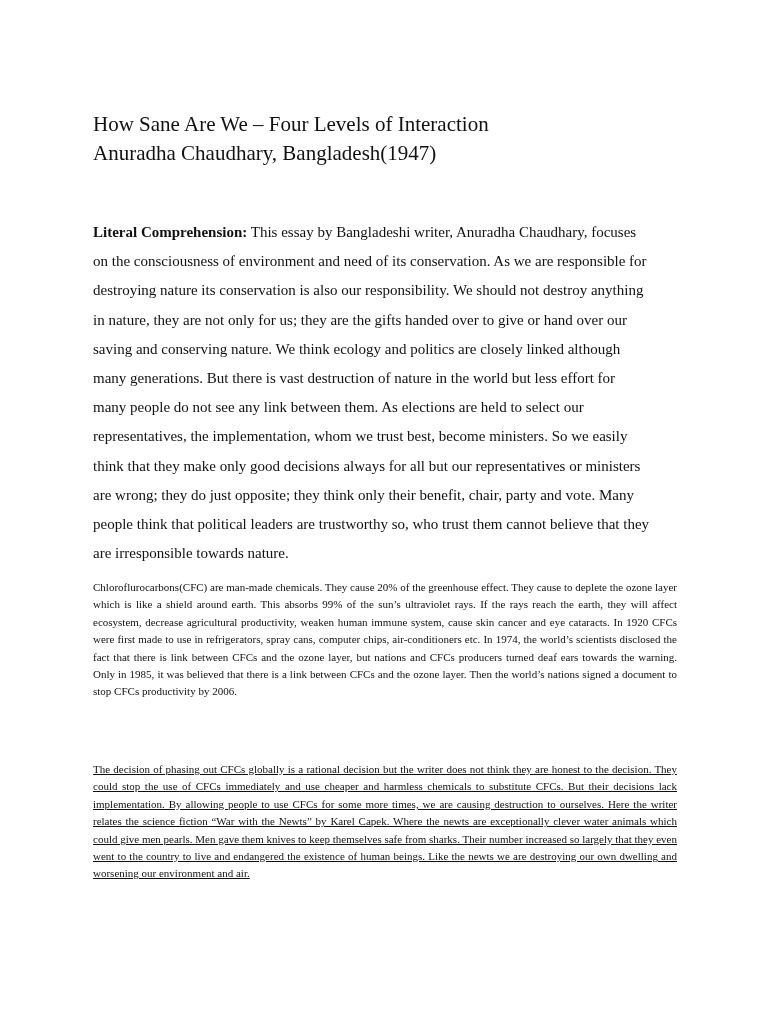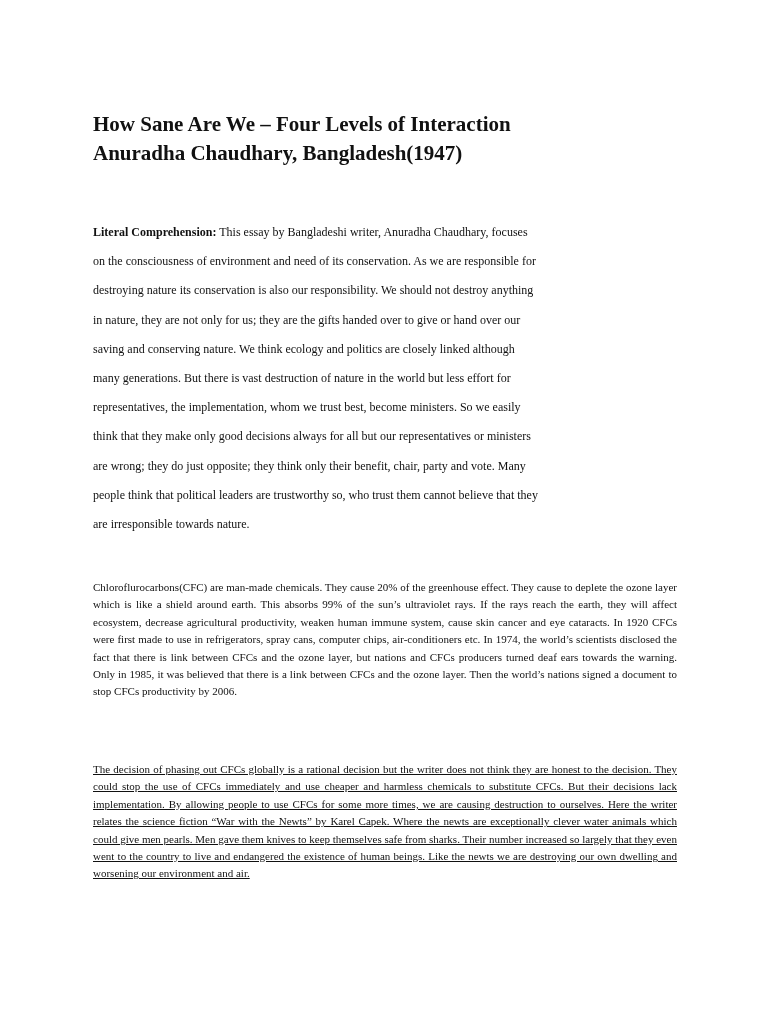--- a/index.html
+++ b/index.html
@@ -1,23 +1,23 @@
 <!DOCTYPE html>
 <html><head>
 <meta charset="utf-8">
 <style>
   html, body { margin: 0; padding: 0; background: #ffffff; }
   body { width: 768px; height: 1024px; overflow: hidden; position: relative;
          font-family: "Liberation Serif", "DejaVu Serif", serif; color: #111; }
   .page { position: absolute; left: 0; top: 0; width: 768px; height: 1024px; background: #fff; }
   .title { position: absolute; left: 93px; top: 110px; width: 600px;
-           font-weight: bold; font-size: 21px; line-height: 29px; color: #111; }
+           font-weight: normal; font-size: 21px; line-height: 29px; color: #111; }
   .title div { white-space: nowrap; }
   .p1 { position: absolute; left: 93px; top: 218px; width: 591px;
-        font-size: 12px; line-height: 29.2px; }
+        font-size: 15px; line-height: 29.2px; }
   .p1 .line { white-space: nowrap; display: block; }
   .p1 .label { font-weight: bold; }
   .para { position: absolute; left: 93px; width: 584px; font-size: 11px;
           line-height: 17.4px; text-align: justify; text-align-last: left; }
   .p2 { top: 579px; }
   .p3 { top: 761px; text-decoration: underline; }
 </style>
 </head>
 <body>
 
@@ -27,20 +27,21 @@
     <div>Anuradha Chaudhary, Bangladesh(1947)</div>
   </div>
 
   <div class="p1">
     <span class="line"><span class="label">Literal Comprehension:</span><span> This essay by Bangladeshi writer, Anuradha Chaudhary, focuses</span></span>
     <span class="line">on the consciousness of environment and need of its conservation. As we are responsible for</span>
     <span class="line">destroying nature its conservation is also our responsibility. We should not destroy anything</span>
     <span class="line">in nature, they are not only for us; they are the gifts handed over to give or hand over our</span>
     <span class="line">saving and conserving nature. We think ecology and politics are closely linked although</span>
     <span class="line">many generations. But there is vast destruction of nature in the world but less effort for</span>
+    <span class="line">many people do not see any link between them. As elections are held to select our</span>
     <span class="line">representatives, the implementation, whom we trust best, become ministers. So we easily</span>
     <span class="line">think that they make only good decisions always for all but our representatives or ministers</span>
     <span class="line">are wrong; they do just opposite; they think only their benefit, chair, party and vote. Many</span>
     <span class="line">people think that political leaders are trustworthy so, who trust them cannot believe that they</span>
     <span class="line">are irresponsible towards nature.</span>
   </div>
 
   <div class="para p2">Chloroflurocarbons(CFC) are man-made chemicals. They cause 20% of the greenhouse effect. They cause to deplete the ozone layer which is like a shield around earth. This absorbs 99% of the sun’s ultraviolet rays. If the rays reach the earth, they will affect ecosystem, decrease agricultural productivity, weaken human immune system, cause skin cancer and eye cataracts. In 1920 CFCs were first made to use in refrigerators, spray cans, computer chips, air-conditioners etc. In 1974, the world’s scientists disclosed the fact that there is link between CFCs and the ozone layer, but nations and CFCs producers turned deaf ears towards the warning. Only in 1985, it was believed that there is a link between CFCs and the ozone layer. Then the world’s nations signed a document to stop CFCs productivity by 2006.</div>
   <div class="para p3">The decision of phasing out CFCs globally is a rational decision but the writer does not think they are honest to the decision. They could stop the use of CFCs immediately and use cheaper and harmless chemicals to substitute CFCs. But their decisions lack implementation. By allowing people to use CFCs for some more times, we are causing destruction to ourselves. Here the writer relates the science fiction “War with the Newts” by Karel Capek. Where the newts are exceptionally clever water animals which could give men pearls. Men gave them knives to keep themselves safe from sharks. Their number increased so largely that they even went to the country to live and endangered the existence of human beings. Like the newts we are destroying our own dwelling and worsening our environment and air.</div>
 </div>

